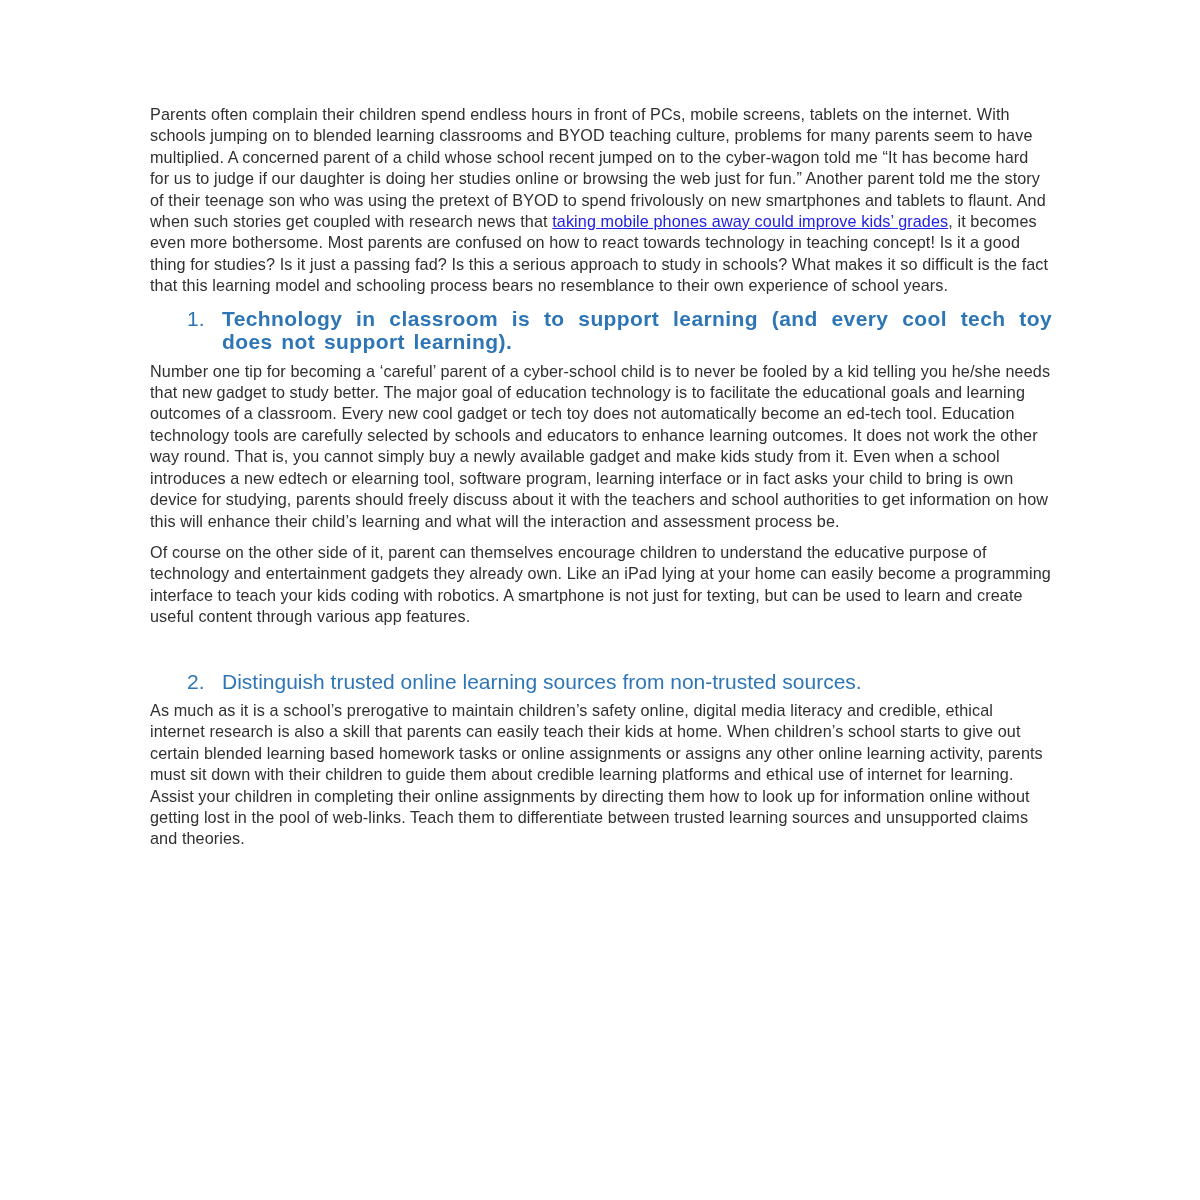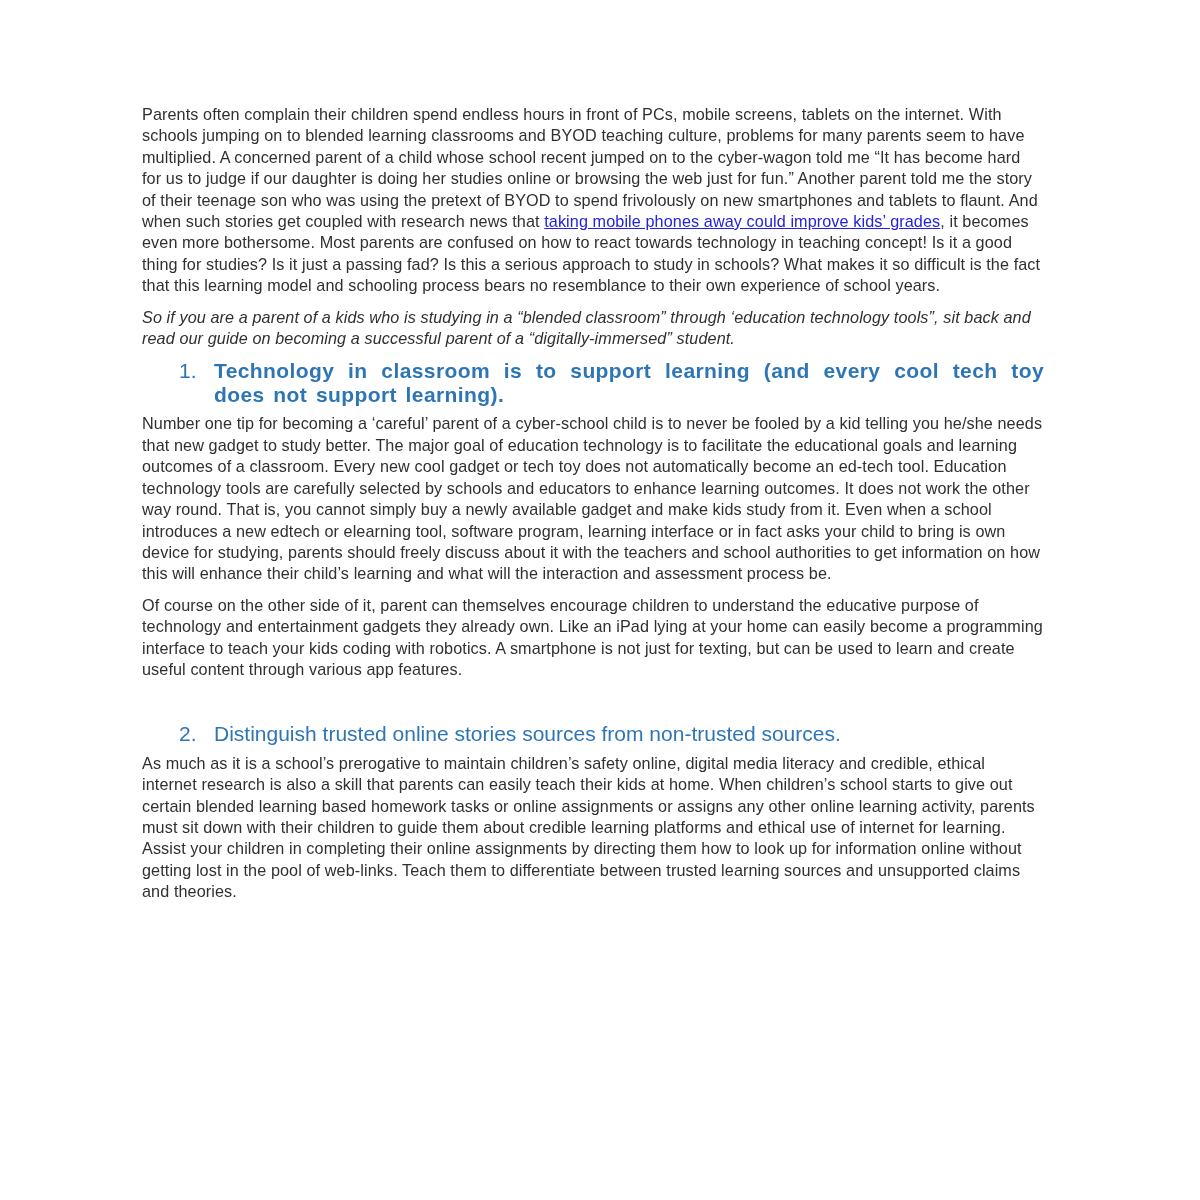--- a/index.html
+++ b/index.html
@@ -10,21 +10,21 @@
   body {
     width: 1200px;
     height: 1200px;
     overflow: hidden;
     position: relative;
     font-family: "Liberation Sans", sans-serif;
     color: var(--body-text, #303030);
   }
   .page {
     position: absolute;
-    left: 142px;
+    left: 150px;
     top: 104px;
     width: 902px;
   }
   p.body-para {
     font-size: 16.2px;
     line-height: 21.4px;
     margin: 0 0 10px 0;
     letter-spacing: 0.1px;
     color: var(--body-text, #303030);
   }
@@ -63,32 +63,31 @@
     margin-top: 42px;
   }
 </style>
 </head>
 <body style="--page-background: #ffffff; --body-text: #303030; --heading-blue: #2e75b6; --link-blue: #2222e2;">
 
 <div class="page">
 
   <p class="body-para"><span>Parents often complain their children spend endless hours in front of PCs, mobile screens, tablets on the internet. With schools jumping on to blended learning classrooms and BYOD teaching culture, problems for many parents seem to have multiplied. A concerned parent of a child whose school recent jumped on to the cyber-wagon told me “It has become hard for us to judge if our daughter is doing her studies online or browsing the web just for fun.” Another parent told me the story of their teenage son who was using the pretext of BYOD to spend frivolously on new smartphones and tablets to flaunt. And when such stories get coupled with research news that </span><a class="doc-link" href="#">taking mobile phones away could improve kids’ grades</a><span>, it becomes even more bothersome. Most parents are confused on how to react towards technology in teaching concept! Is it a good thing for studies? Is it just a passing fad? Is this a serious approach to study in schools? What makes it so difficult is the fact that this learning model and schooling process bears no resemblance to their own experience of school years.</span></p>
 
-  <p class="body-para italic-para">So if you are a parent of a kids who is studying in a “blended classroom” through ‘education technology tools”, sit back and read our guide on becoming a successful parent of a “digitally-immersed” student.</p>
 
   <div class="section section-1">
     <h2 class="doc-heading">
       <span class="h-num">1.</span>
       <span class="h-title">Technology in classroom is to support learning (and every cool tech toy does not support learning).</span>
     </h2>
     <p class="body-para">Number one tip for becoming a ‘careful’ parent of a cyber-school child is to never be fooled by a kid telling you he/she needs that new gadget to study better. The major goal of education technology is to facilitate the educational goals and learning outcomes of a classroom. Every new cool gadget or tech toy does not automatically become an ed-tech tool. Education technology tools are carefully selected by schools and educators to enhance learning outcomes. It does not work the other way round. That is, you cannot simply buy a newly available gadget and make kids study from it. Even when a school introduces a new edtech or elearning tool, software program, learning interface or in fact asks your child to bring is own device for studying, parents should freely discuss about it with the teachers and school authorities to get information on how this will enhance their child’s learning and what will the interaction and assessment process be.</p>
     <p class="body-para">Of course on the other side of it, parent can themselves encourage children to understand the educative purpose of technology and entertainment gadgets they already own. Like an iPad lying at your home can easily become a programming interface to teach your kids coding with robotics. A smartphone is not just for texting, but can be used to learn and create useful content through various app features.</p>
   </div>
 
   <div class="section section-2">
     <h2 class="doc-heading">
       <span class="h-num">2.</span>
-      <span class="h-title">Distinguish trusted online stories sources from non-trusted sources.</span>
+      <span class="h-title">Distinguish trusted online learning sources from non-trusted sources.</span>
     </h2>
     <p class="body-para">As much as it is a school’s prerogative to maintain children’s safety online, digital media literacy and credible, ethical internet research is also a skill that parents can easily teach their kids at home. When children’s school starts to give out certain blended learning based homework tasks or online assignments or assigns any other online learning activity, parents must sit down with their children to guide them about credible learning platforms and ethical use of internet for learning. Assist your children in completing their online assignments by directing them how to look up for information online without getting lost in the pool of web-links. Teach them to differentiate between trusted learning sources and unsupported claims and theories.</p>
   </div>
 
 </div>
 
 </body></html>

